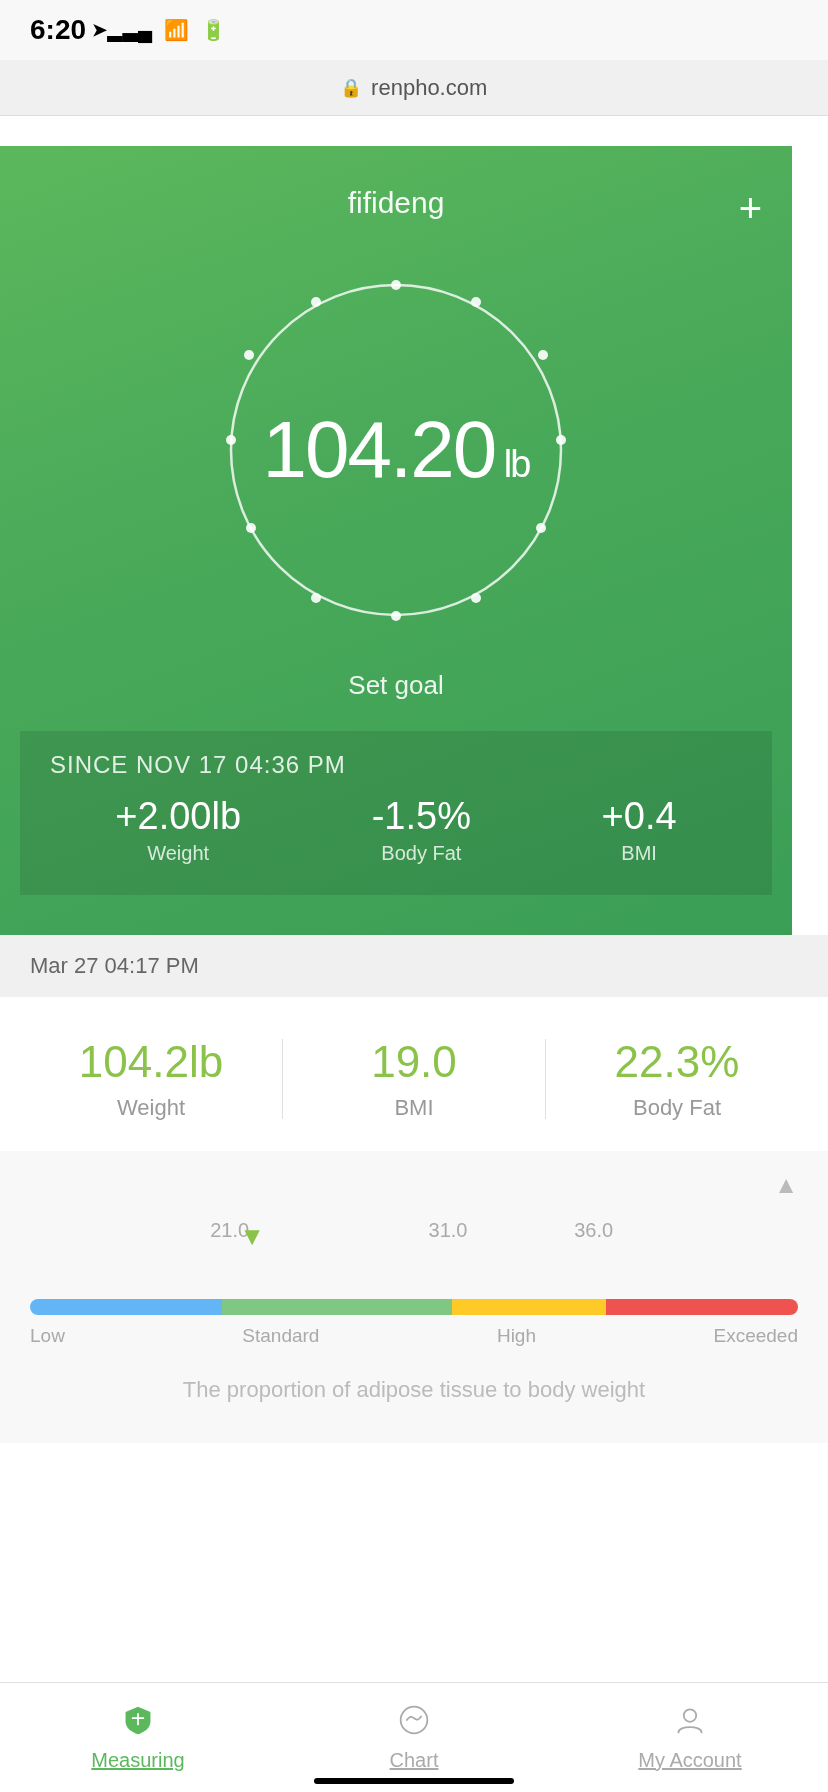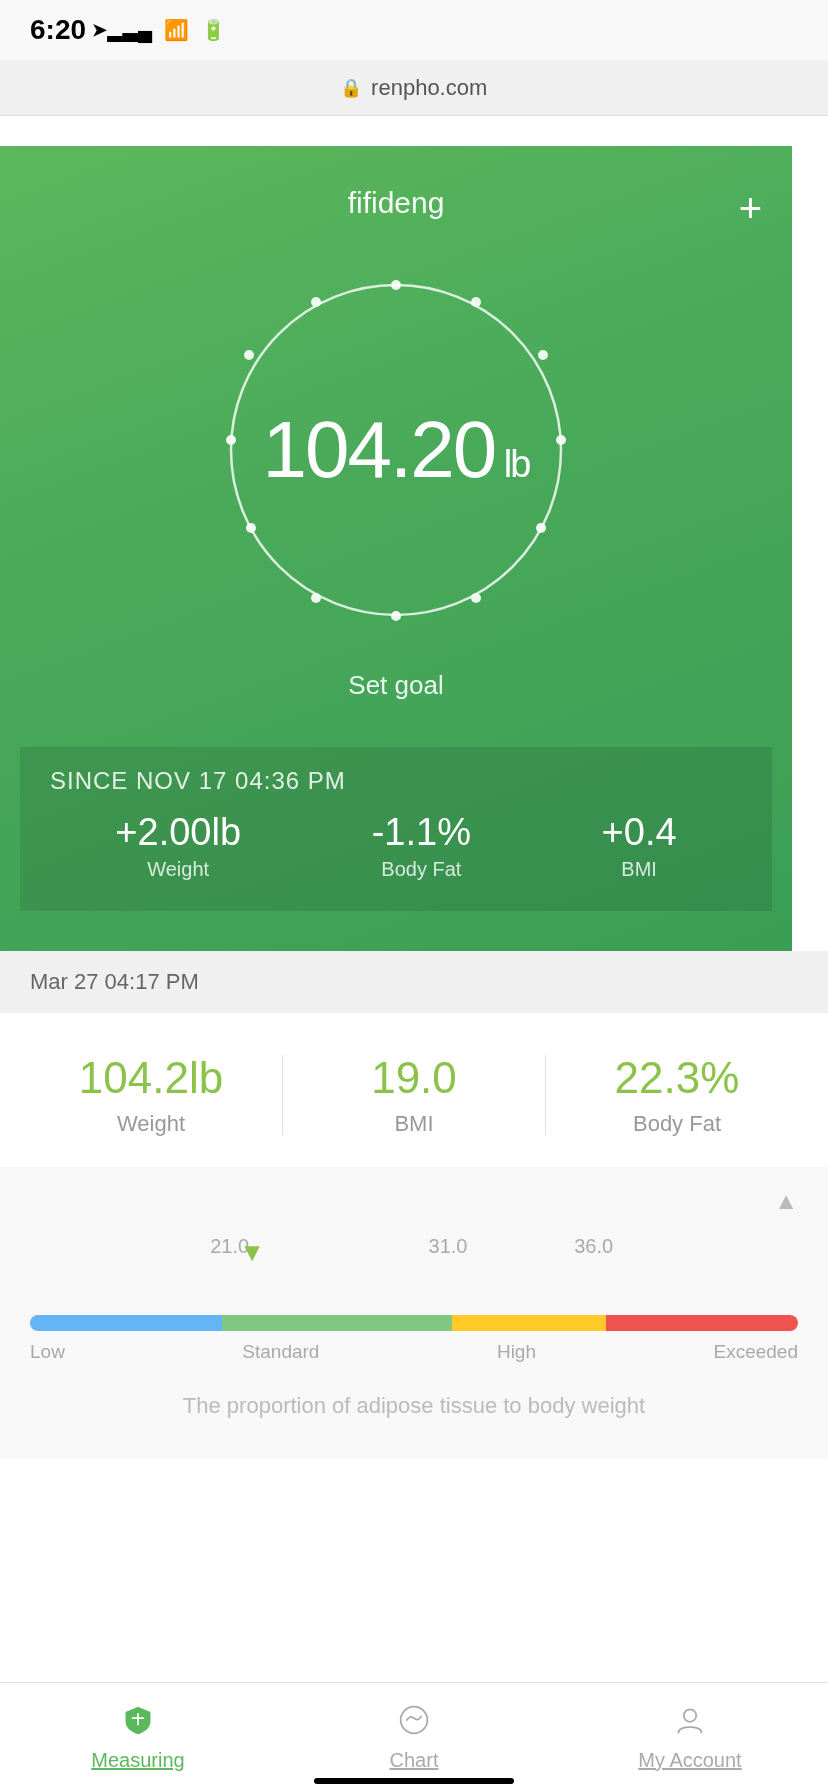--- a/index.html
+++ b/index.html
@@ -101,21 +101,21 @@
       z-index: 2;
       position: relative;
     }
 
     
     .set-goal {
       text-align: center;
       color: rgba(255,255,255,0.9);
       font-size: 26px;
       font-weight: 300;
-      margin: 20px 0 46px 0;
+      margin: 20px 0 30px 0;
     }
 
     
     .since-section {
       background: rgba(0,0,0,0.1);
       padding: 20px 30px 30px 30px;
     }
     .since-label {
       color: rgba(255,255,255,0.85);
       font-size: 24px;
@@ -325,21 +325,21 @@
   <div class="set-goal">Set goal</div>
 
   <div class="since-section">
     <div class="since-label">SINCE Nov 17 04:36 PM</div>
     <div class="since-stats">
       <div class="since-stat">
         <div class="since-stat-value">+2.00lb</div>
         <div class="since-stat-label">Weight</div>
       </div>
       <div class="since-stat">
-        <div class="since-stat-value">-1.1%</div>
+        <div class="since-stat-value">-1.5%</div>
         <div class="since-stat-label">Body Fat</div>
       </div>
       <div class="since-stat">
         <div class="since-stat-value">+0.4</div>
         <div class="since-stat-label">BMI</div>
       </div>
     </div>
   </div>
 </div>
 

